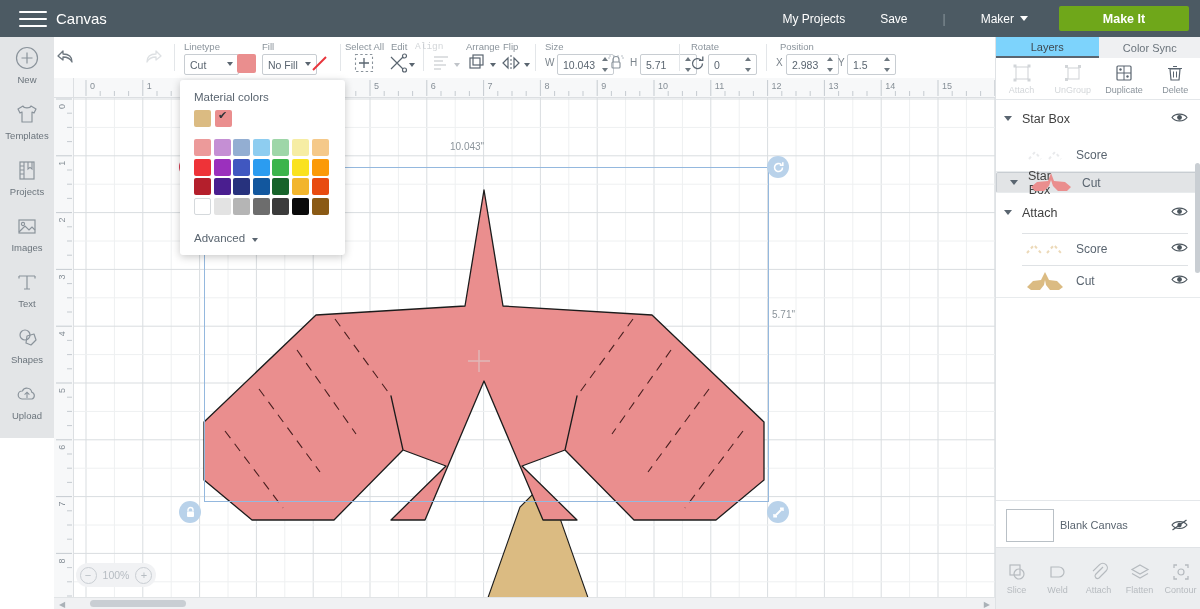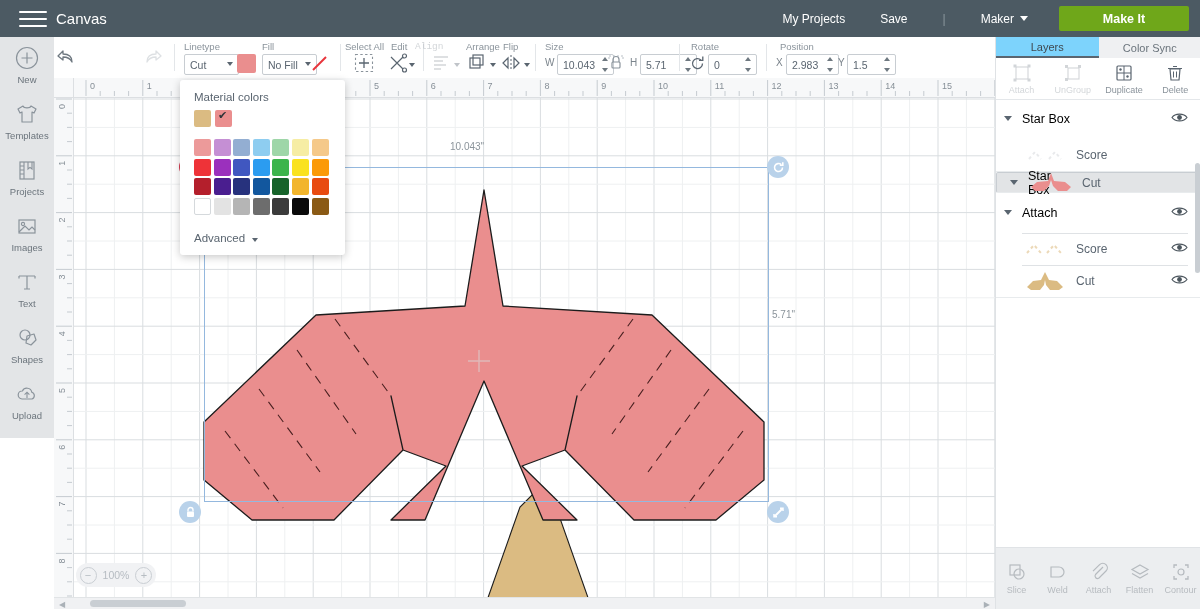--- a/index.html
+++ b/index.html
@@ -108,21 +108,21 @@
   .ractions{position:absolute;left:0;top:21px;width:205px;height:41px;display:flex;
     border-bottom:1px solid #e4e7ea;}
   .ract{flex:1;display:flex;flex-direction:column;align-items:center;justify-content:center;gap:2px;cursor:pointer;}
   .ract span{font-size:9px;color:#8a939b;}
   .layerlist{position:absolute;left:0;top:62px;width:205px;height:470px;overflow:hidden;}
   .lgroup{position:relative;width:205px;border-bottom:1px solid #e8ebed;}
   .lgroup.sel{background:#e2e4e6;}
   .lhead{position:relative;height:40px;display:flex;align-items:center;}
   .ltri{position:absolute;left:8px;top:17px;width:0;height:0;border-left:4.5px solid transparent;
     border-right:4.5px solid transparent;border-top:5px solid #5a6570;cursor:pointer;}
-  .lname{position:absolute;left:26px;font-size:12.5px;color:#000000;}
+  .lname{position:absolute;left:26px;font-size:12.5px;color:#404040;text-align:center;}
   .leye{position:absolute;right:13px;top:13px;cursor:pointer;}
   .lrow{position:relative;height:32px;display:flex;align-items:center;}
   .lthumb{position:absolute;left:25px;top:4px;width:48px;height:24px;}
   .lsub{position:absolute;left:80px;font-size:12px;color:#5a6570;}
   .lsep{position:absolute;left:26px;right:13px;height:1px;background:#dfe2e5;}
   .rscroll{position:absolute;right:1px;top:64px;width:5px;height:110px;background:#c9ced3;border-radius:3px;}
   .canvasrow{position:absolute;left:0;bottom:61px;width:205px;height:47px;border-top:1px solid #e4e7ea;
     display:flex;align-items:center;}
   .cvthumb{position:absolute;left:10px;top:8px;width:46px;height:31px;background:#fff;border:1px solid #b9c0c6;}
   .cvlabel{position:absolute;left:64px;font-size:11px;color:#5a6570;}
@@ -818,20 +818,31 @@
             <svg width="17" height="11" viewBox="0 0 17 11">
                 <path d="M1 5.5 C4 1 13 1 16 5.5 C13 10 4 10 1 5.5 Z" fill="none" stroke="#4b555d" stroke-width="1.1"></path>
                 <circle cx="8.5" cy="5.5" r="2.4" fill="#4b555d"></circle>
               </svg>
           </span>
         </div>
       </div>
       <div class="rscroll"></div>
     </div>
 
+    <div class="canvasrow">
+      <div class="cvthumb"></div>
+      <div class="cvlabel">Blank Canvas</div>
+      <div class="leye" style="top:18px;">
+        <svg width="17" height="12" viewBox="0 0 17 12">
+            <path d="M1 6 C4 1.5 13 1.5 16 6 C13 10.5 4 10.5 1 6 Z" fill="none" stroke="#4b555d" stroke-width="1.1"></path>
+            <circle cx="8.5" cy="6" r="2.2" fill="#4b555d"></circle>
+            <path d="M1.5 11 L15.5 1" stroke="#4b555d" stroke-width="1.3"></path>
+          </svg>
+      </div>
+    </div>
 
     <div class="botbar">
       <div class="botbtn">
         <svg width="20" height="20" viewBox="0 0 20 20">
             <rect x="3" y="3" width="10" height="10" fill="none" stroke="#6b747c" stroke-width="1.2"></rect>
             <circle cx="12" cy="12" r="5" fill="none" stroke="#6b747c" stroke-width="1.2"></circle>
           </svg>
         <span>Slice</span>
       </div>
       <div class="botbtn">

